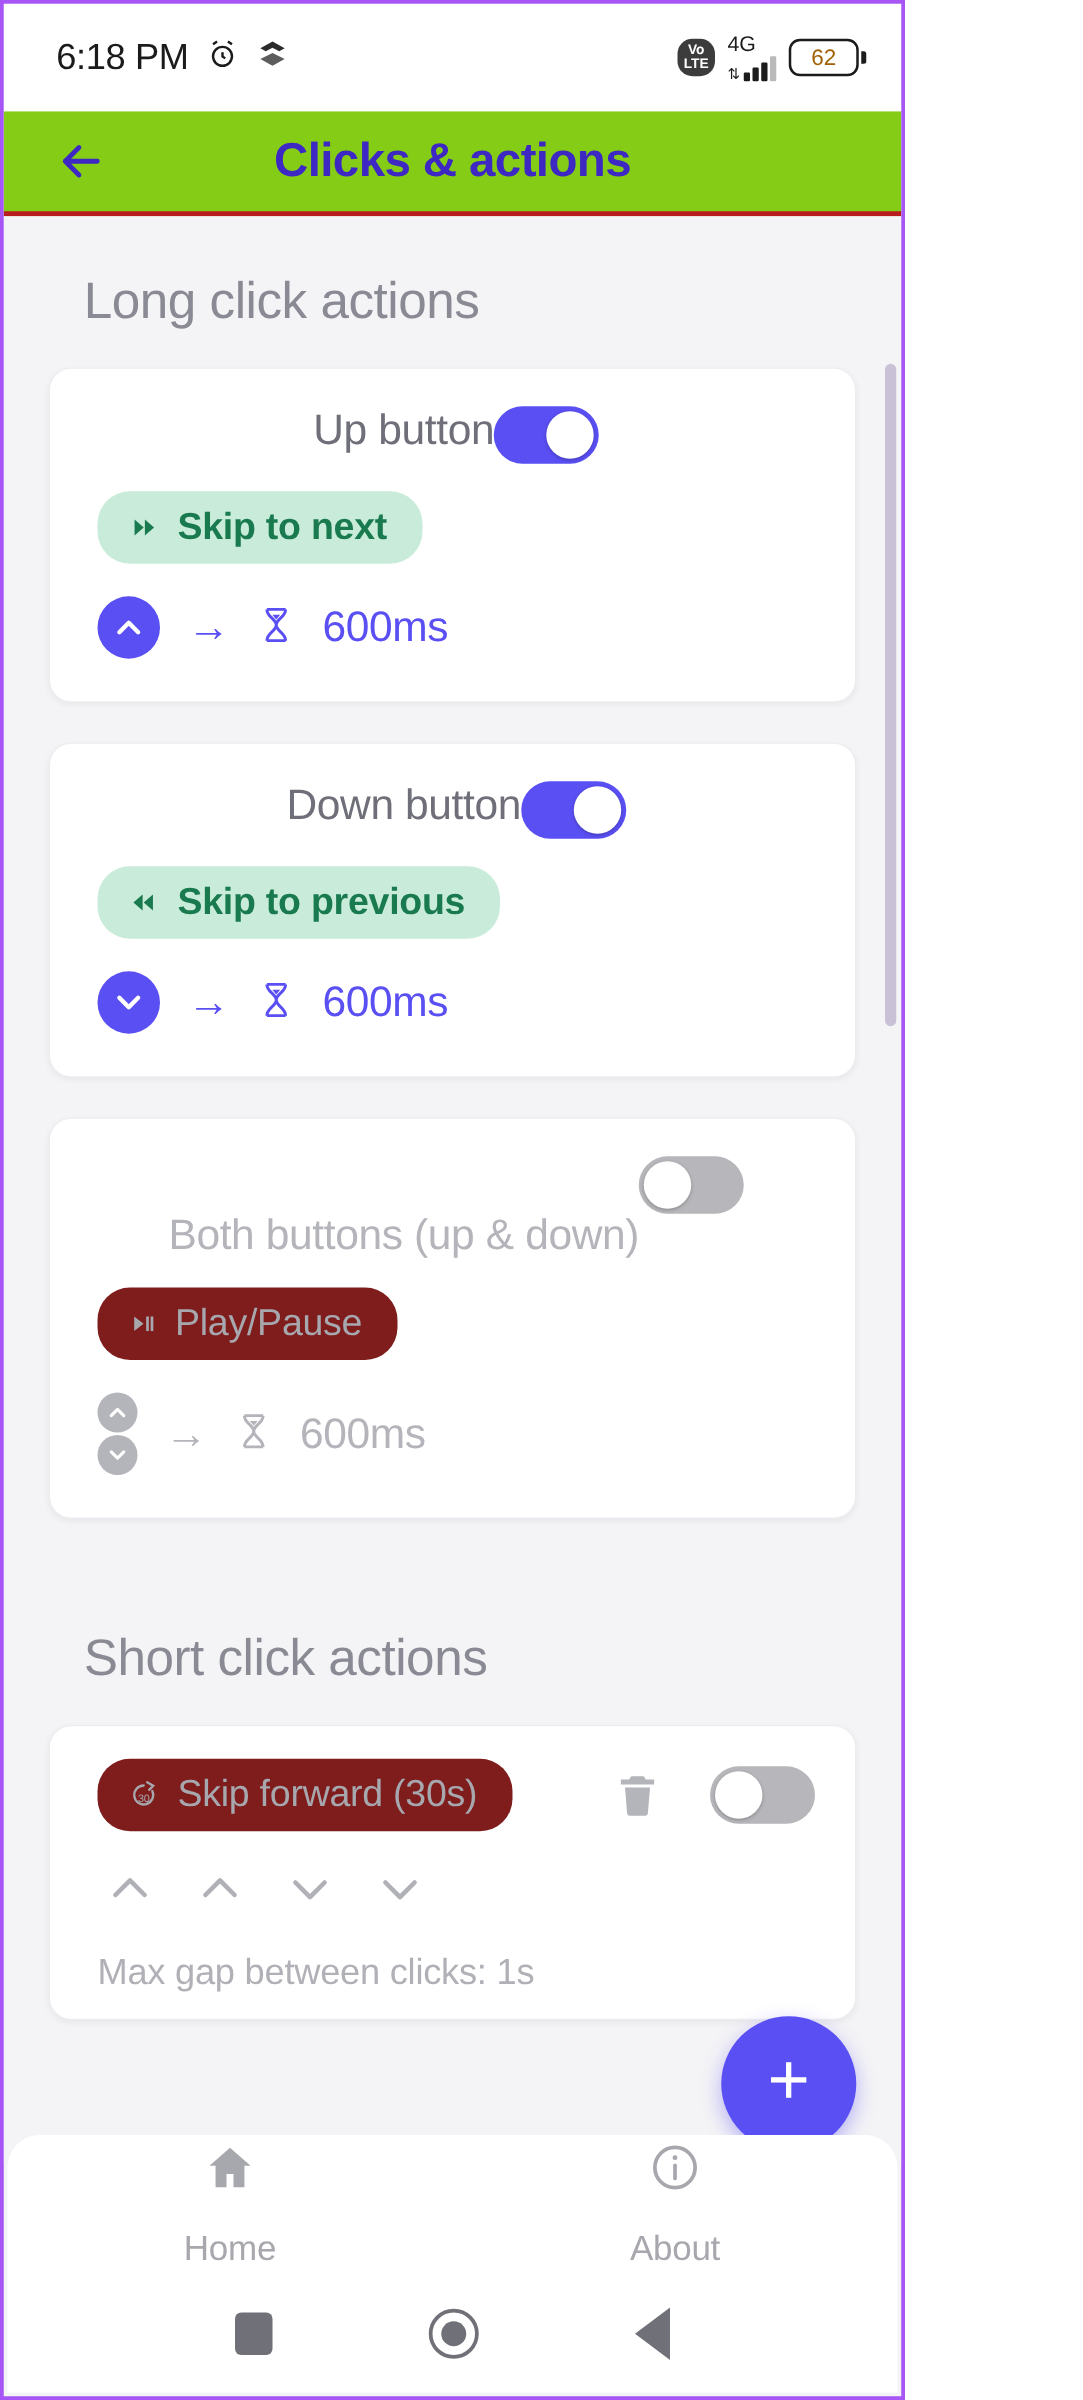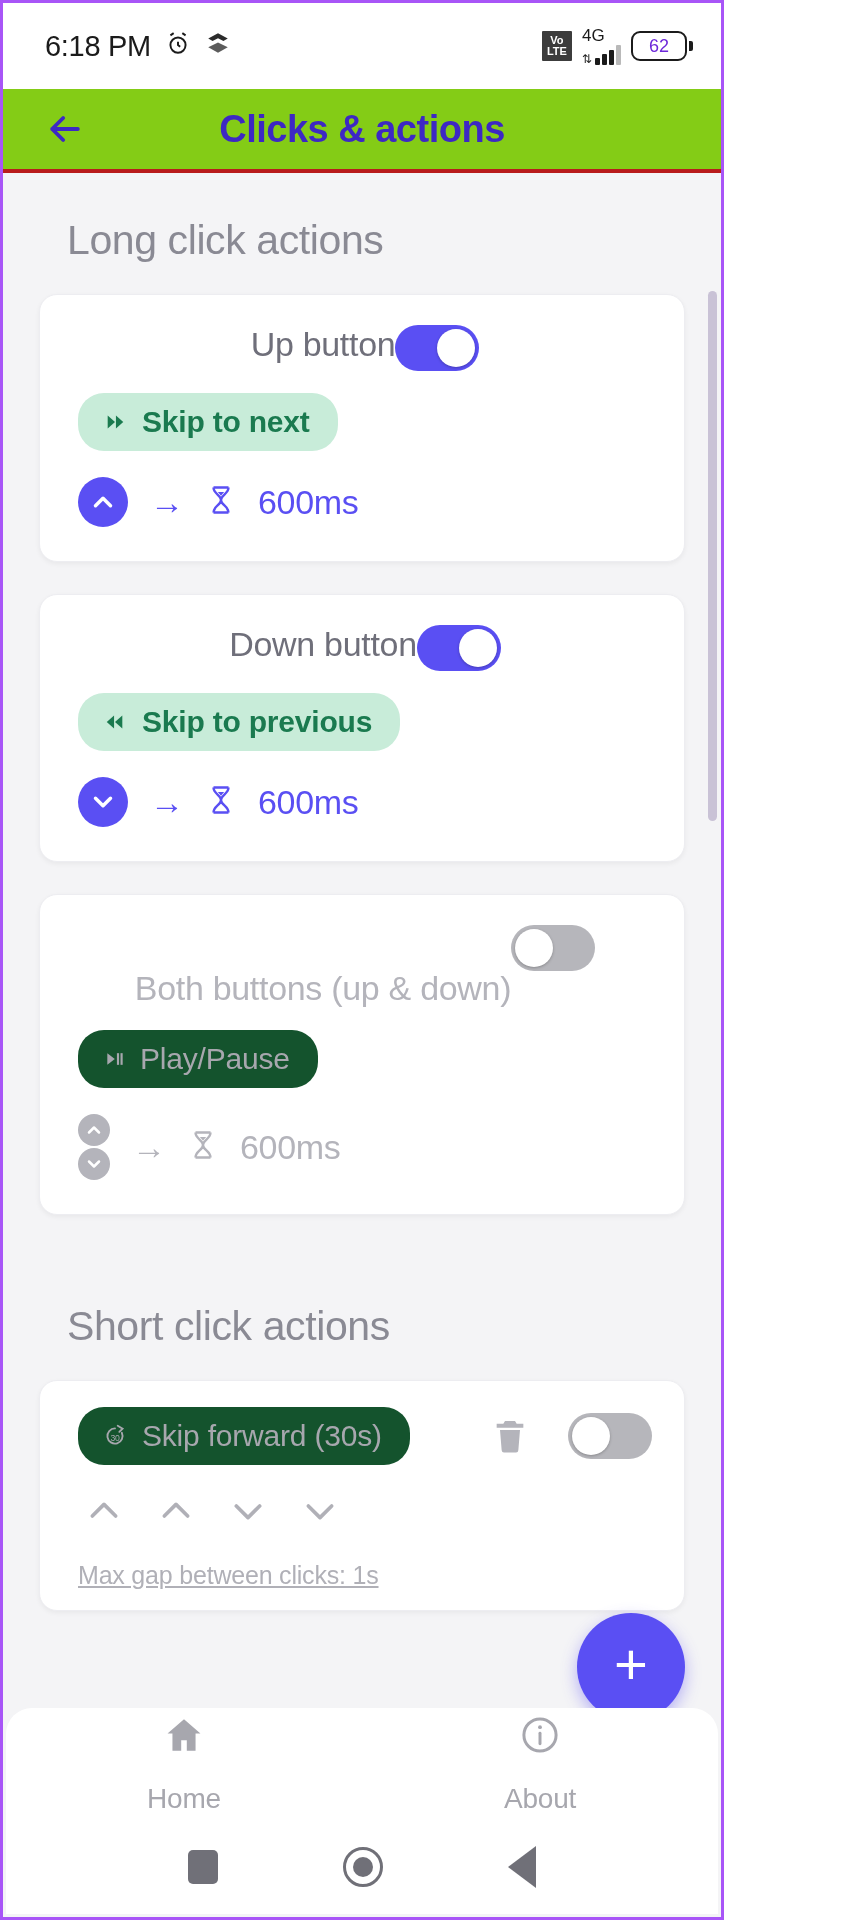--- a/index.html
+++ b/index.html
@@ -42,21 +42,21 @@
     letter-spacing: -0.3px;
   }
   .status-right {
     display: flex;
     align-items: center;
     gap: 10px;
   }
   .volte {
     background: #3c3c3c;
     color: #ffffff;
-    border-radius: 1px;
+    border-radius: 12px;
     width: 30px;
     height: 30px;
     display: flex;
     flex-direction: column;
     align-items: center;
     justify-content: center;
     line-height: 1;
     font-size: 11px;
     font-weight: 700;
   }
@@ -80,21 +80,21 @@
   }
   .battery-body {
     width: 56px;
     height: 30px;
     border: 2.5px solid #1b1b1b;
     border-radius: 9px;
     display: flex;
     align-items: center;
     justify-content: center;
     font-size: 18px;
-    color: #6d28d9;
+    color: #a16207;
     font-weight: 500;
   }
   .battery-cap {
     width: 4px;
     height: 10px;
     background: #1b1b1b;
     border-radius: 0 2px 2px 0;
     margin-left: 2px;
   }
 
@@ -198,21 +198,21 @@
     background: #c8ecd9;
     color: #1a7a4f;
     border-radius: 26px;
     padding: 12px 28px 12px 24px;
     font-size: 30px;
     font-weight: 700;
     margin-top: 22px;
     letter-spacing: -0.2px;
   }
   .chip.grey {
-    background: #14532d;
+    background: #7f1d1d;
     color: #a7a7ae;
     font-weight: 400;
   }
   .chip-icon { display: flex; align-items: center; }
 
   
   .action-row {
     display: flex;
     align-items: center;
     gap: 22px;
@@ -264,25 +264,24 @@
   .trash-icon { cursor: pointer; color: #b4b4bb; display: flex; }
   .chev-row {
     display: flex;
     align-items: center;
     gap: 28px;
     margin-top: 26px;
     padding-left: 4px;
     color: #b0b0b7;
   }
   .maxgap {
-    font-size: 25px;
+    font-size: 29px;
     color: #b0b0b7;
     margin-top: 26px;
     letter-spacing: -0.2px;
-    text-decoration: underline;
   }
 
   
   .scrollbar {
     position: absolute;
     right: 4px;
     top: 118px;
     width: 9px;
     height: 530px;
     background: #c9c2d6;

